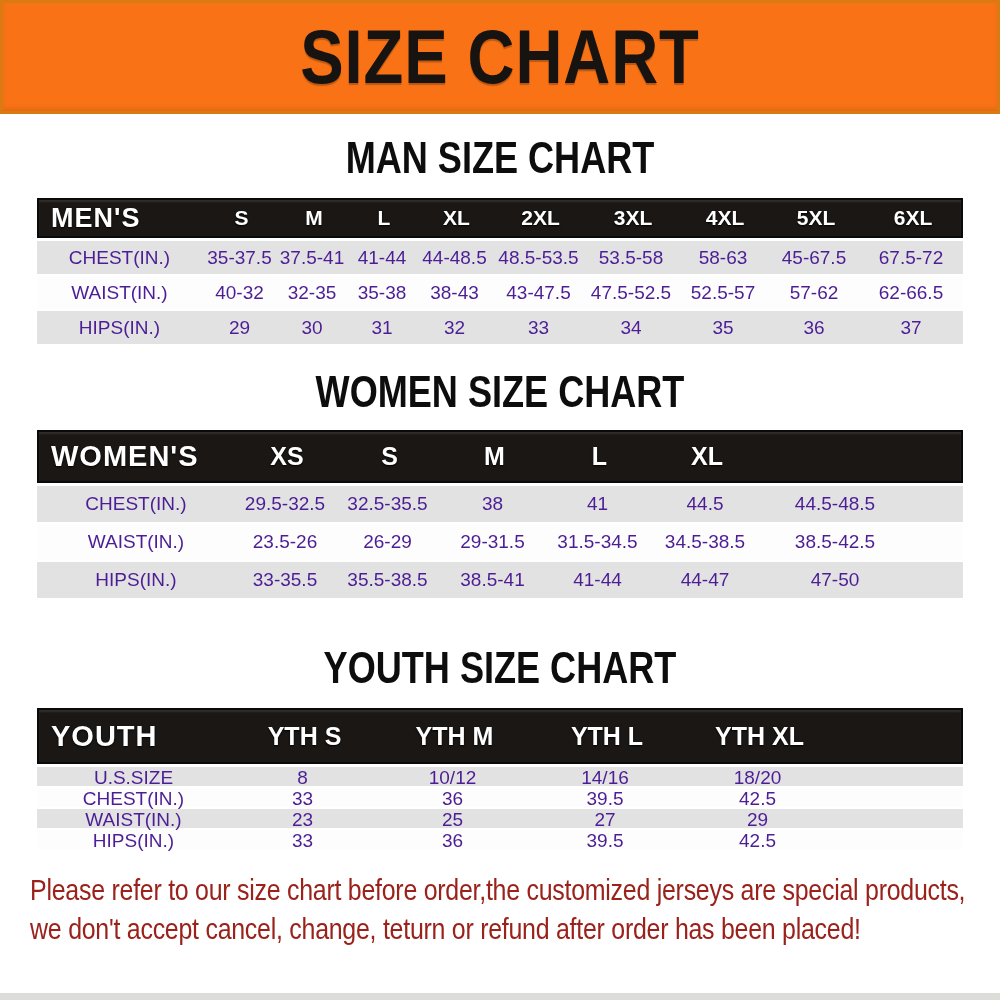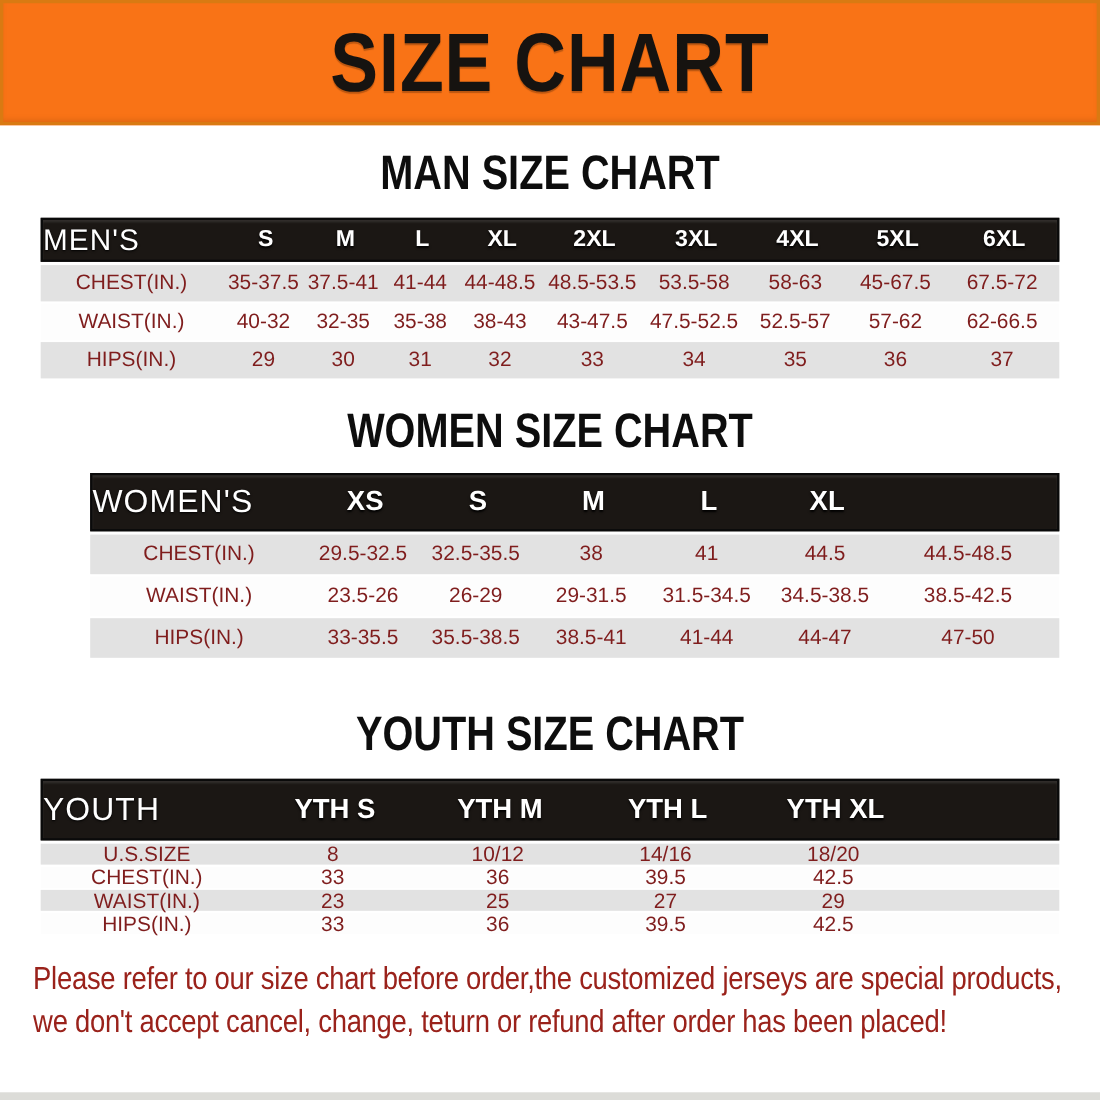--- a/index.html
+++ b/index.html
@@ -30,44 +30,44 @@
   .sh-man{margin-top:20px;}
   .sh-women{margin-top:24px;}
   .sh-youth{margin-top:46px;}
   
   .size-table{width:926px;margin-left:37px;}
   .t-men{margin-top:16px;}
   .t-women{margin-top:14px;}
   .t-youth{margin-top:16px;}
   .grid-row{display:grid;align-items:center;}
   .t-men  .grid-row{grid-template-columns:165px 75px 70px 70px 75px 93px 92px 92px 90px 104px;}
-  .t-women .grid-row{grid-template-columns:198px 100px 105px 105px 105px 110px 150px;margin-left:45px;}
+  .t-women .grid-row{grid-template-columns:198px 100px 105px 105px 105px 110px 150px;}
   .t-youth .grid-row{grid-template-columns:193px 145px 155px 150px 155px;}
   .thead{
     background:#1b1714;color:#ffffff;
     border:2px solid #0a0a0a;box-sizing:border-box;
     box-shadow:inset 0 2px 2px rgba(255,255,255,.10);
     margin-bottom:3px;
   }
   .t-men  .thead{height:40px;}
   .t-women .thead{height:53px;}
   .t-youth .thead{height:56px;}
   .corner{
-    font-weight:400;letter-spacing:1px;
+    font-weight:700;padding-left:12px;letter-spacing:1px;
     white-space:nowrap;text-shadow:0 1px 2px #000;
   }
   .t-men .corner{font-size:27px;}
   .t-women .corner,.t-youth .corner{font-size:29px;}
   .th{
     text-align:center;font-weight:700;white-space:nowrap;
     text-shadow:0 1px 2px #000;
   }
   .t-men .th{font-size:21px;}
   .t-women .th,.t-youth .th{font-size:25px;}
-  .trow{color:#7f1d1d;margin-bottom:2px;}
+  .trow{color:#4c1d95;margin-bottom:2px;}
   .t-men  .trow{height:33px;}
   .t-women .trow{height:36px;}
   .t-youth .trow{height:19px;}
   .trow.gray{background:#E2E2E2;}
   .trow.white{background:#FDFDFD;}
   .rl{text-align:center;font-size:19px;white-space:nowrap;}
   .td{text-align:center;font-size:19px;white-space:nowrap;}
   
   .footer{
     margin-top:22px;padding-left:35px;color:#9A221B;

